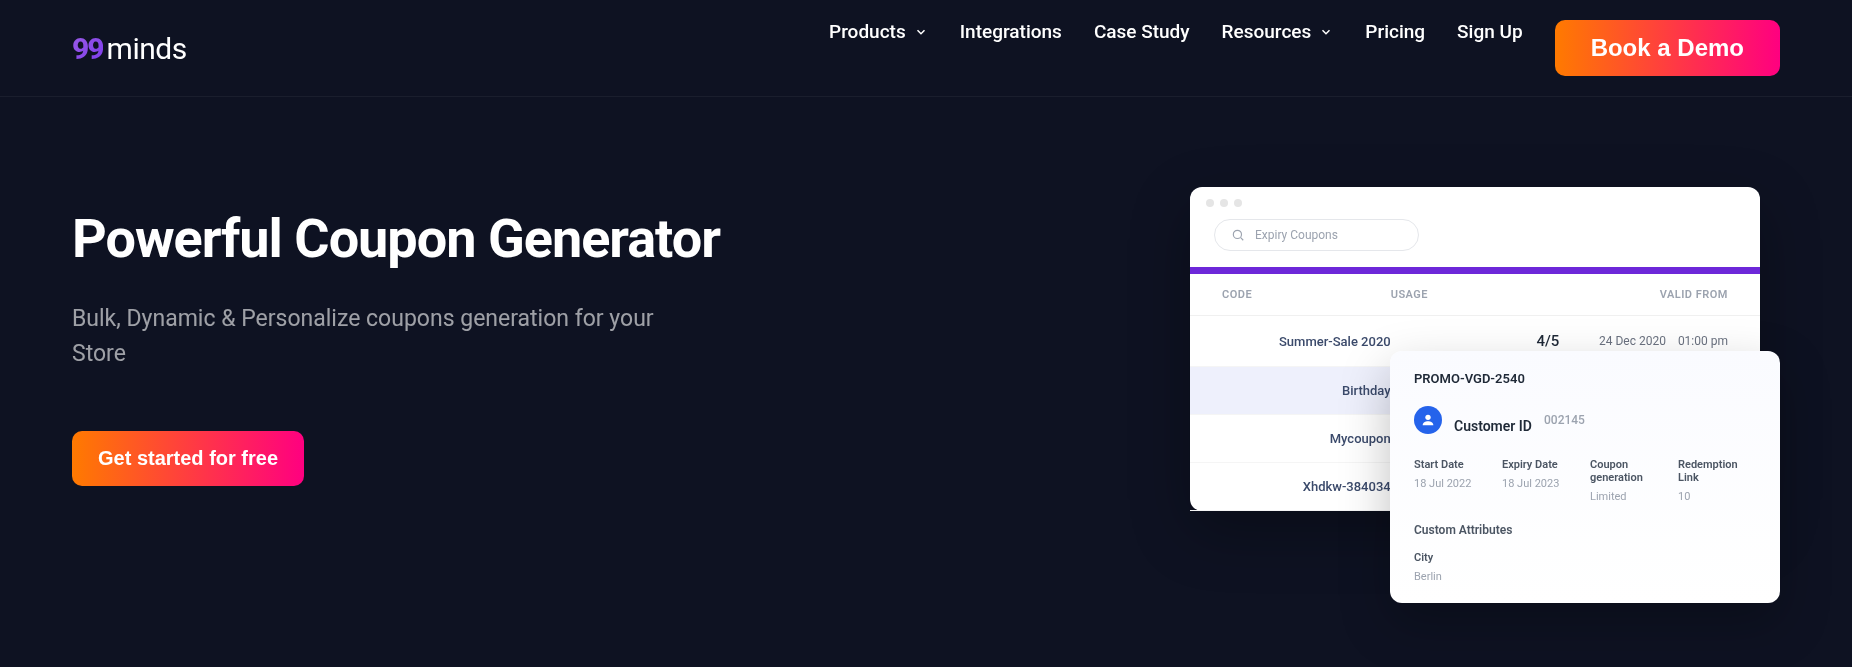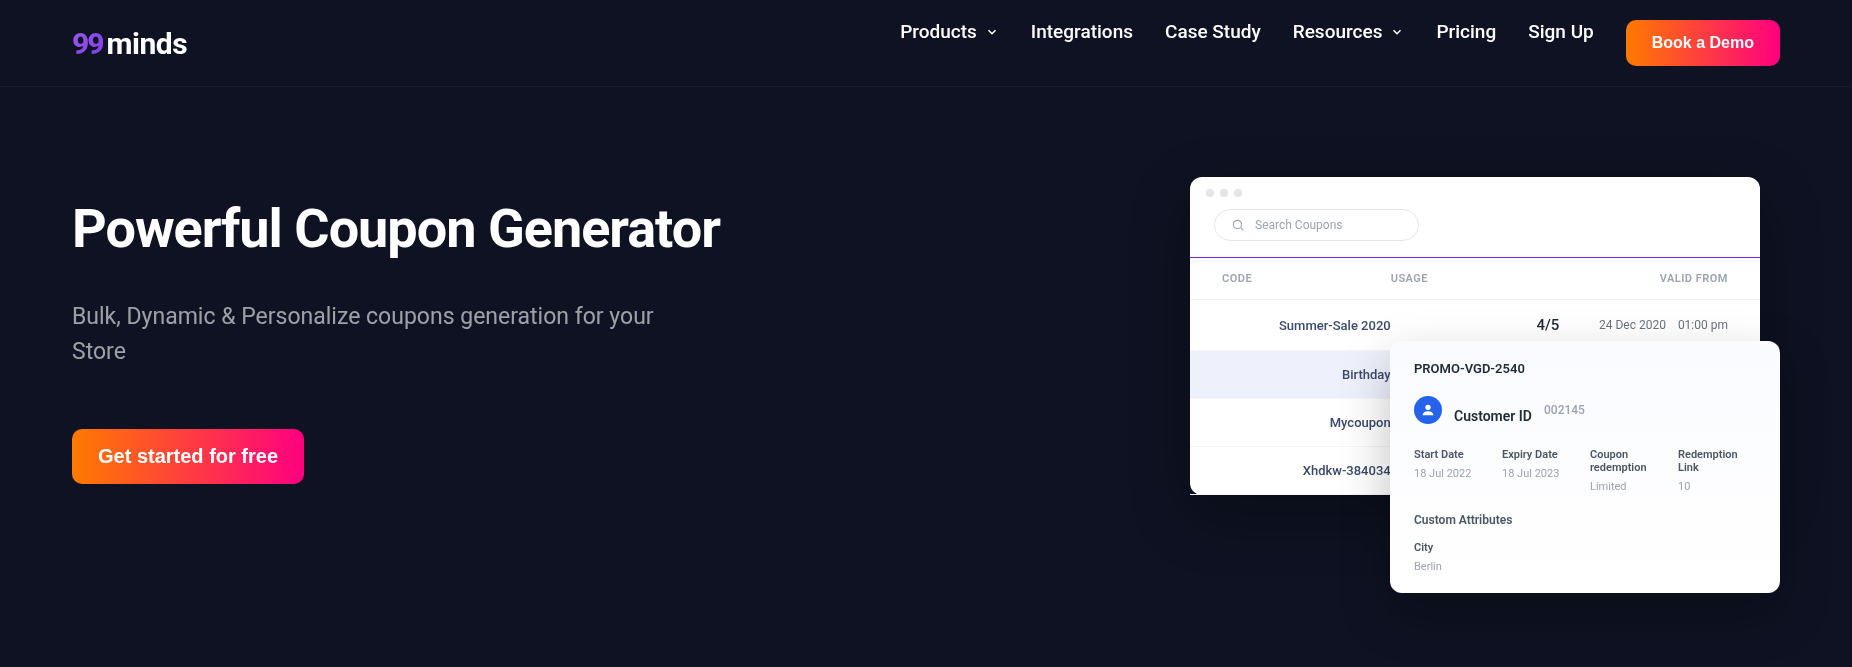--- a/index.html
+++ b/index.html
@@ -26,21 +26,21 @@
   font-size: 30px;
   font-weight: 800;
   background: linear-gradient(135deg, #9b5de5 0%, #7c3aed 100%);
   -webkit-background-clip: text;
   -webkit-text-fill-color: transparent;
   background-clip: text;
   letter-spacing: -2px;
 }
 .logo-text {
   font-size: 30px;
-  font-weight: 700;
+  font-weight: 400;
   color: #ffffff;
   letter-spacing: -0.5px;
 }
 .nav {
   display: flex;
   align-items: flex-start;
   gap: 32px;
   margin-left: 7px;
 }
 .nav-item {
@@ -52,42 +52,42 @@
   font-weight: 500;
   cursor: pointer;
 }
 .chevron {
   width: 14px;
   height: 14px;
 }
 .demo-btn {
   background: linear-gradient(90deg, #ff7a00 0%, #ff0080 100%);
   color: #ffffff;
-  font-size: 16px;
-  font-weight: 600;
-  padding: 14px 26px;
+  font-size: 24px;
+  font-weight: 600;
+  padding: 14px 36px;
   border-radius: 10px;
   cursor: pointer;
   border: none;
 }
 .hero {
   display: flex;
   padding: 90px 72px 0;
   gap: 60px;
 }
 .hero-left {
   flex: 1;
   padding-top: 20px;
 }
 .hero-title {
   color: #ffffff;
   font-size: 54px;
   font-weight: 700;
   letter-spacing: -1px;
-  margin-bottom: 40px;
+  margin-bottom: 32px;
 }
 .hero-subtitle {
   color: rgba(255,255,255,0.6);
   font-size: 23px;
   font-weight: 400;
   line-height: 1.5;
   margin-bottom: 60px;
   max-width: 640px;
 }
 .cta-btn {
@@ -139,21 +139,21 @@
   color: #9ca3af;
 }
 .search-placeholder {
   color: #9ca3af;
   font-size: 12px;
 }
 .table-header {
   display: grid;
   grid-template-columns: 1fr 1fr 1fr;
   padding: 14px 32px;
-  border-top: 1px solid #6d28d9;
+  border-top: 7px solid #6d28d9;
   border-bottom: 1px solid #f0f0f0;
 }
 .th {
   color: #9ca3af;
   font-size: 11px;
   font-weight: 600;
   letter-spacing: 0.5px;
 }
 .th-right { text-align: right; }
 .table-row {
@@ -305,21 +305,21 @@
         <div class="window-dot"></div>
         <div class="window-dot"></div>
         <div class="window-dot"></div>
       </div>
       <div class="search-wrap">
         <div class="search-box">
           <svg class="search-icon-svg" viewBox="0 0 24 24" fill="none" stroke="currentColor" stroke-width="2">
               <circle cx="11" cy="11" r="7"></circle>
               <line x1="21" y1="21" x2="16.65" y2="16.65"></line>
             </svg>
-          <span class="search-placeholder">Search Coupons</span>
+          <span class="search-placeholder">Expiry Coupons</span>
         </div>
       </div>
       <div class="table-header">
         <div class="th">CODE</div>
         <div class="th">USAGE</div>
         <div class="th th-right">VALID FROM</div>
       </div>
       <div id="table-rows">
           <div class="table-row">
             <div class="td-code">Summer-Sale 2020</div>
@@ -361,21 +361,21 @@
       <div class="detail-grid" id="detail-grid">
           <div>
             <div class="detail-item-label">Start Date</div>
             <div class="detail-item-value">18 Jul 2022</div>
           </div>
           <div>
             <div class="detail-item-label">Expiry Date</div>
             <div class="detail-item-value">18 Jul 2023</div>
           </div>
           <div>
-            <div class="detail-item-label">Coupon redemption</div>
+            <div class="detail-item-label">Coupon generation</div>
             <div class="detail-item-value">Limited</div>
           </div>
           <div>
             <div class="detail-item-label">Redemption Link</div>
             <div class="detail-item-value">10</div>
           </div>
         </div>
       <div class="custom-attr-title">Custom Attributes</div>
       <div class="attr-grid" id="attr-grid">
           <div>

